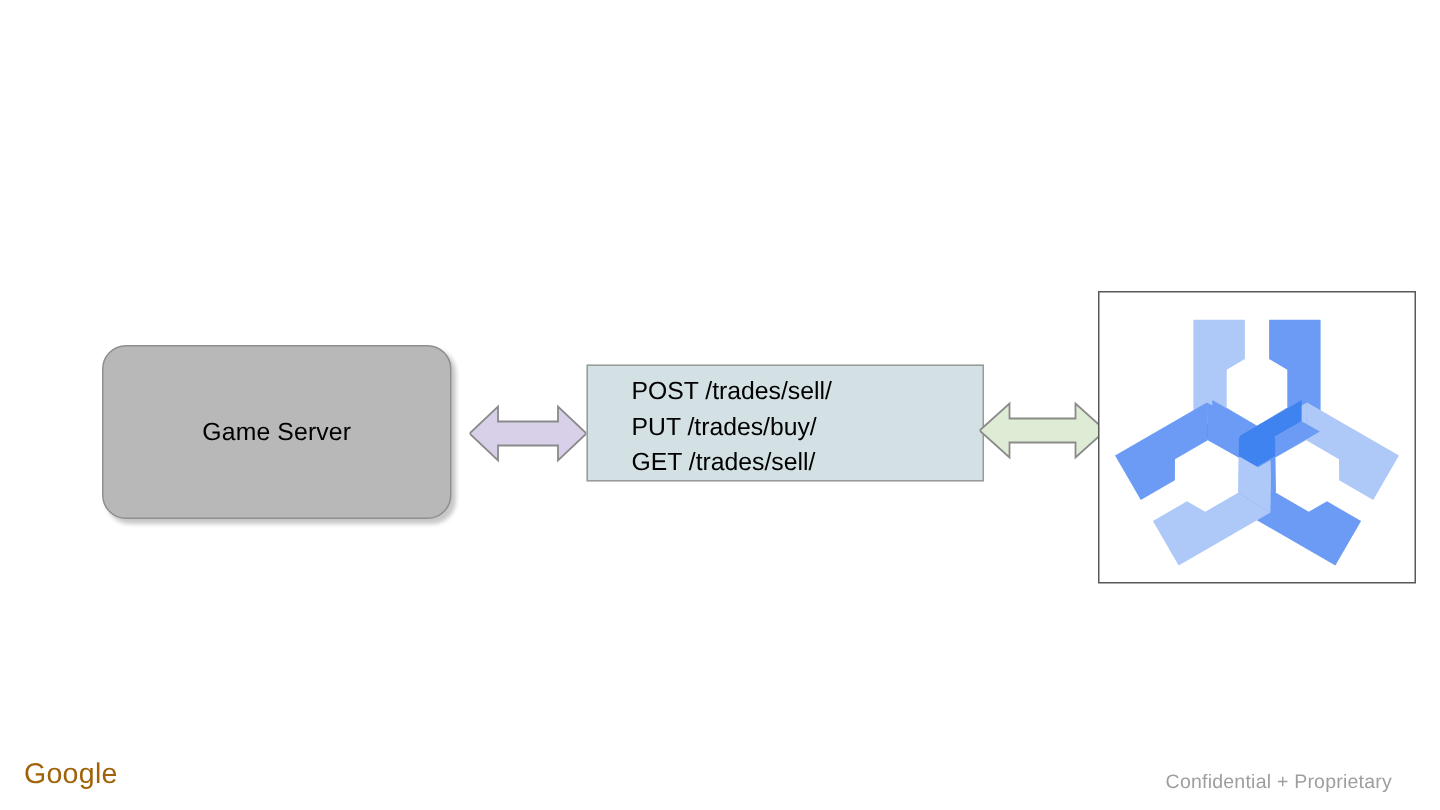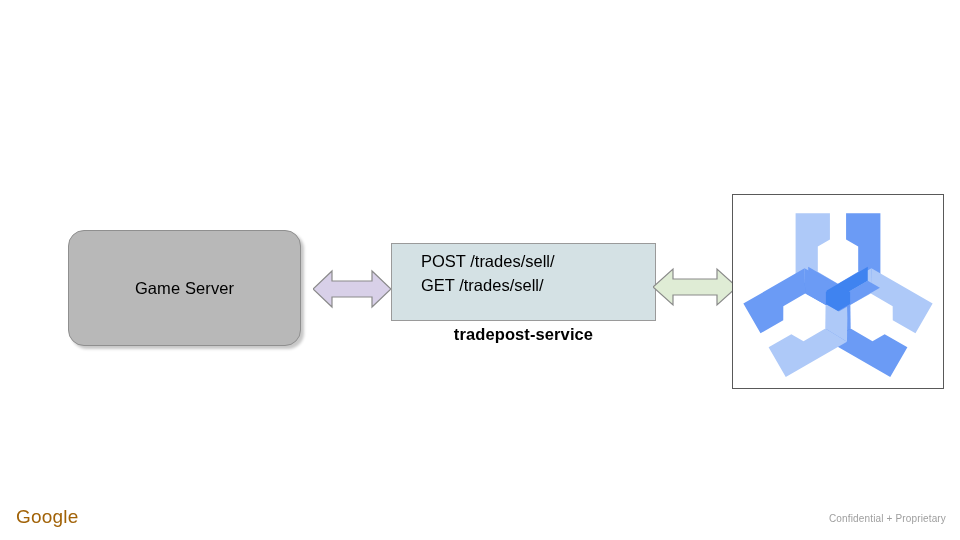--- a/index.html
+++ b/index.html
@@ -114,23 +114,23 @@
   .footer-brand {
     position: absolute;
     left: 16px;
     top: 506px;
     font-size: 19px;
     color: #a16207;
     letter-spacing: 0.2px;
   }
   .footer-note {
     position: absolute;
-    right: 14px;
+    right: 32px;
     top: 513px;
-    font-size: 10px;
+    font-size: 13px;
     color: #9e9e9e;
     letter-spacing: 0.15px;
   }
 </style>
 </head>
 <body>
 
 <div class="slide">
 
   <div class="game-server">
@@ -138,23 +138,23 @@
   </div>
 
   <div class="arrow arrow-left-right">
     <svg viewBox="0 0 78 46" width="78" height="46" xmlns="http://www.w3.org/2000/svg">
       <polygon points="0,23 19,5 19,15 59,15 59,5 78,23 59,41 59,31 19,31 19,41" fill="#d8d0e8" stroke="#8a8a8a" stroke-width="1.2" stroke-linejoin="miter"></polygon>
     </svg>
   </div>
 
   <div class="service-box">
     <div class="endpoint-line">POST /trades/sell/</div>
+    <div class="endpoint-line">PUT /trades/buy/</div>
     <div class="endpoint-line">GET /trades/sell/</div>
   </div>
-  <div class="service-caption">tradepost-service</div>
 
   <div class="arrow arrow-right-left">
     <svg viewBox="0 0 84 46" width="84" height="46" xmlns="http://www.w3.org/2000/svg">
       <polygon points="0,23 20,5 20,15 64,15 64,5 84,23 64,41 64,31 20,31 20,41" fill="#dfecd5" stroke="#8a8a8a" stroke-width="1.2" stroke-linejoin="miter"></polygon>
     </svg>
   </div>
 
   <div class="logo-frame">
     <svg viewBox="0 0 212 195" xmlns="http://www.w3.org/2000/svg">
       <g transform="translate(106,104) scale(1.02)">

